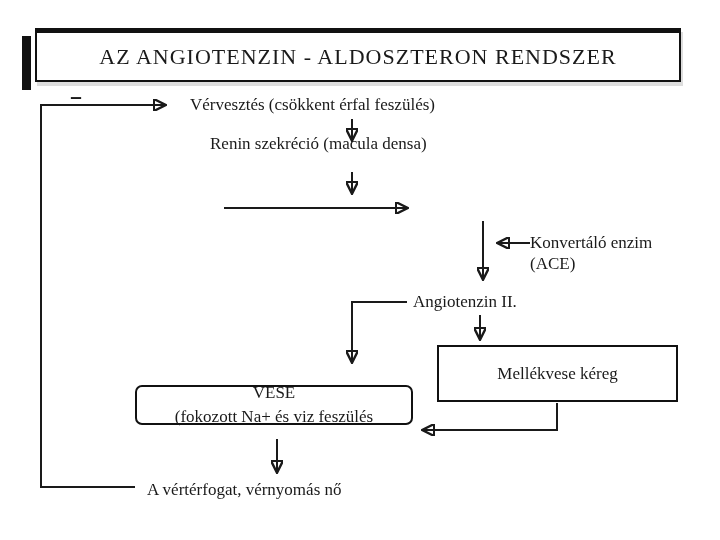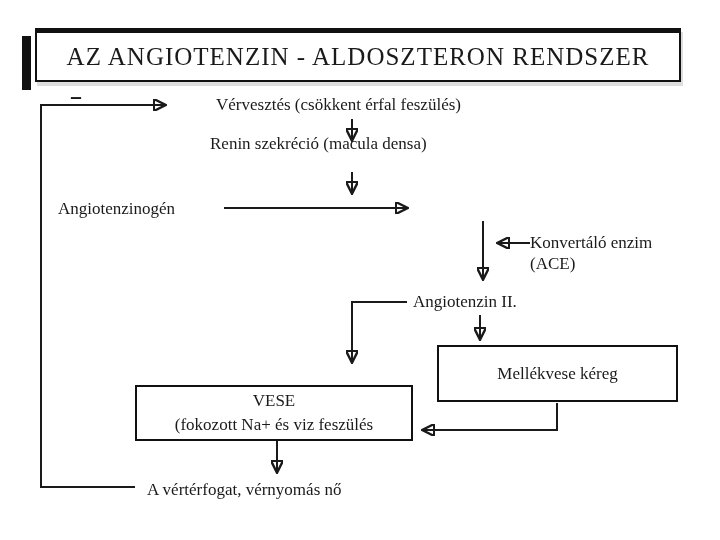--- a/index.html
+++ b/index.html
@@ -24,21 +24,21 @@
     left: 35px; top: 28px;
     width: 642px; height: 47px;
     border: 2px solid #111;
     border-top-width: 5px;
     box-shadow: 2px 4px 0 rgba(120,120,120,0.25);
     display: flex;
     align-items: center;
     justify-content: center;
   }
   .title-text {
-    font-size: 25px;
+    font-size: 22px;
     letter-spacing: 1px;
     white-space: nowrap;
   }
   
   .node {
     position: absolute;
     font-size: 17px;
     white-space: nowrap;
     line-height: 21px;
   }
@@ -57,21 +57,21 @@
     display: flex;
     flex-direction: column;
     align-items: center;
     justify-content: center;
     text-align: center;
     font-size: 17px;
     line-height: 24px;
     background: #fff;
   }
   .dbox.mellekvese { left: 437px; top: 345px; width: 241px; height: 57px; }
-  .dbox.vese       { left: 135px; top: 385px; width: 278px; height: 56px; }
+  .dbox.vese       { left: 135px; top: 385px; width: 278px; height: 40px; border-radius: 7px; }
   
   .connectors {
     position: absolute;
     left: 0; top: 0;
     width: 720px; height: 540px;
   }
   .connectors path, .connectors polyline {
     fill: none;
     stroke: #1a1a1a;
     stroke-width: 2;
@@ -100,25 +100,24 @@
     <path d="M483,221 L483,278" marker-end="url(#ah)"></path>
     <path d="M530,243 L499,243" marker-end="url(#ah)"></path>
     <path d="M480,315 L480,338" marker-end="url(#ah)"></path>
     <path d="M407,302 L352,302 L352,361" marker-end="url(#ah)"></path>
     <path d="M557,403 L557,430 L424,430" marker-end="url(#ah)"></path>
     <path d="M277,439 L277,471" marker-end="url(#ah)"></path>
   </svg>
 
   <div class="minus-sign">–</div>
 
-  <div class="node" style="left:190px; top:94px;margin-left:26px;">Vérvesztés (csökkent érfal feszülés)</div>
+  <div class="node" style="left:190px; top:94px;">Vérvesztés (csökkent érfal feszülés)</div>
 
   <div class="node" style="left:210px; top:133px;">Renin szekréció (macula densa)</div>
 
-  <div class="node" style="left:58px; top:198px;">Angiotenzinogén</div>
 
 
   <div class="node" style="left:530px; top:232px;">
     <div>Konvertáló enzim</div>
     <div>(ACE)</div>
   </div>
 
   <div class="node" style="left:413px; top:291px;">Angiotenzin II.</div>
 
   <div class="dbox mellekvese">

